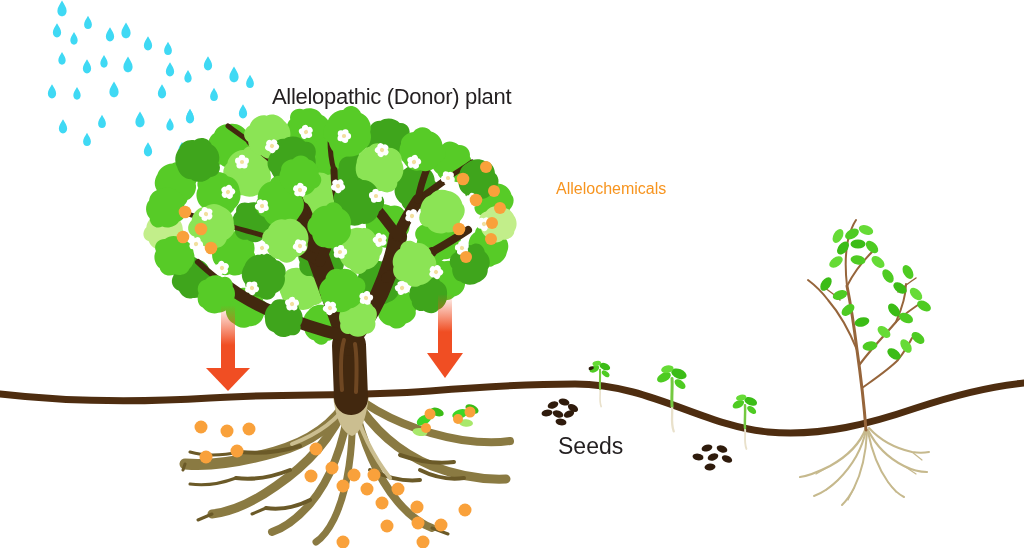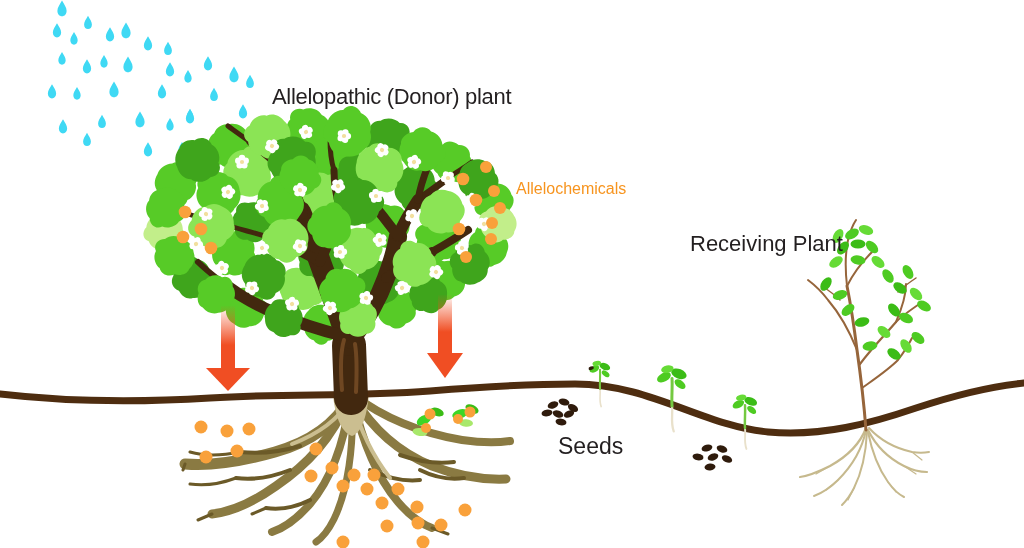--- a/index.html
+++ b/index.html
@@ -1,20 +1,20 @@
 <!DOCTYPE html>
 <html style="--text-dark: #231F20; --text-orange: #F7941E; --rain: #3FD9F4; --arrow-red: #F04E23; --dot-orange: #F9A13B; --ground: #4E2D10; --trunk-dark: #42280F; --trunk-light: #6F4722; --leaf-dark: #3FA51C; --leaf-mid: #57CB27; --leaf-light: #8BE455; --leaf-pale: #C2EE8A; --flower: #FFFFFF; --flower-center: #F2DF9E; --root-outline: #6B5A28; --root-fill: #8A7A42; --root-light: #CBBE90; --seed: #2F1B0C; --sprout-stem: #74C941; --sprout-root: #E9E1CB; --leaf-bright: #4ECB22; --leaf-bright2: #66DB36; --leaf-bright3: #3BBC16; --stem-brown: #96653B; --receiving-root: #C6B98D; --fruit-leaf: #3DD626; --fruit-leaf-pale: #A8E86B;"><head>
 <meta charset="utf-8">
 <style>
   html,body{margin:0;padding:0;background:#fff;}
   .stage{position:relative;width:1024px;height:548px;overflow:hidden;background:#fff;
          font-family:"Liberation Sans", sans-serif;}
   .stage svg{position:absolute;inset:0;}
   .lbl{position:absolute;white-space:nowrap;color:var(--text-dark);line-height:1;}
-  .lbl.orange{color:var(--text-orange);}
+  .lbl.orange{color:var(--text-orange);margin-left:40px;}
   #donor-label{left:272px;top:86px;font-size:22px;letter-spacing:-0.3px;}
   #allelo-label{left:516px;top:181px;font-size:16px;}
   #receiving-label{left:690px;top:233px;font-size:22px;}
   #seeds-label{left:527px;top:435px;font-size:23px;margin-left:31px;}
   .ground{stroke:var(--ground);stroke-width:7;fill:none;stroke-linecap:round;}
   .trunk{stroke:var(--trunk-dark);fill:none;stroke-linecap:round;}
   .trunkhl{stroke:var(--trunk-light);fill:none;stroke-linecap:round;}
   .root-f{stroke:var(--root-fill);fill:none;stroke-linecap:round;}
   .root-t{stroke:var(--root-outline);fill:none;stroke-linecap:round;}
   .root-h{stroke:var(--root-light);fill:none;stroke-linecap:round;}
@@ -374,15 +374,14 @@
           <ellipse cx="862" cy="322" rx="7.5" ry="4.6" transform="rotate(-15 862 322)" fill="#3BBC16"></ellipse>
           <ellipse cx="918" cy="338" rx="7.5" ry="4.6" transform="rotate(40 918 338)" fill="#4ECB22"></ellipse>
           <ellipse cx="838" cy="236" rx="7.5" ry="4.6" transform="rotate(-60 838 236)" fill="#66DB36"></ellipse>
           <ellipse cx="858" cy="244" rx="7.5" ry="4.6" transform="rotate(0 858 244)" fill="#3BBC16"></ellipse>
         </g>
     </g>
   </svg>
 
   <div class="lbl" id="donor-label">Allelopathic (Donor) plant</div>
   <div class="lbl orange" id="allelo-label">Allelochemicals</div>
-  <div class="lbl" id="receiving-label">Receiving Plant</div>
   <div class="lbl" id="seeds-label">Seeds</div>
 </div>
 
 </body></html>

